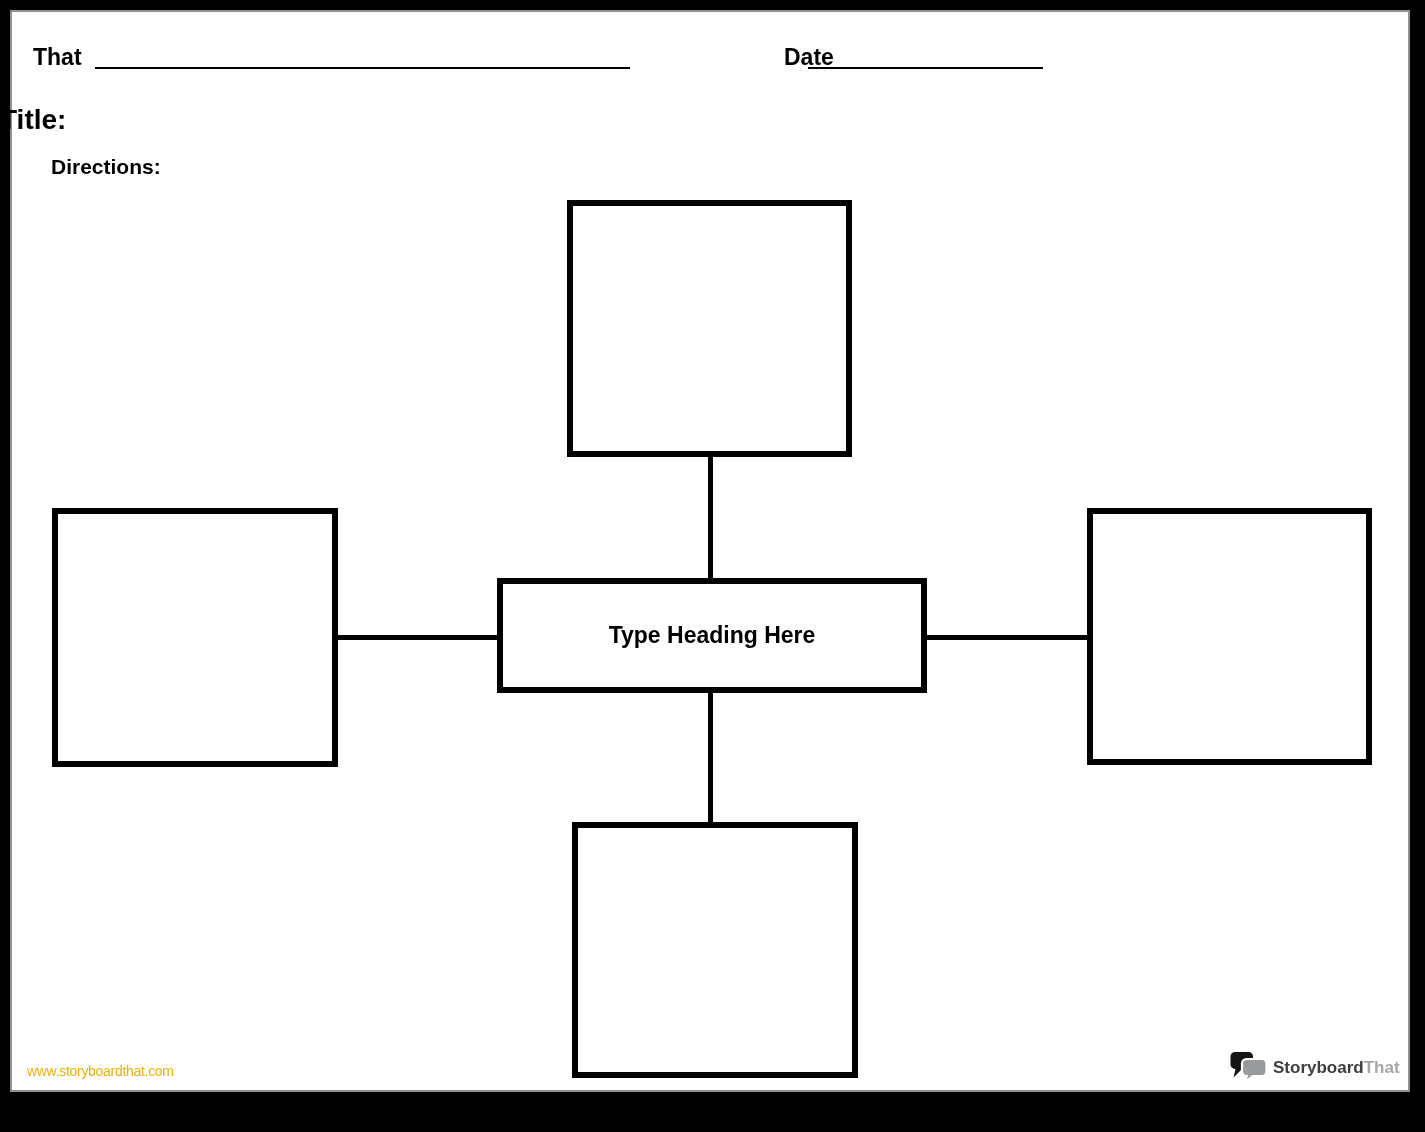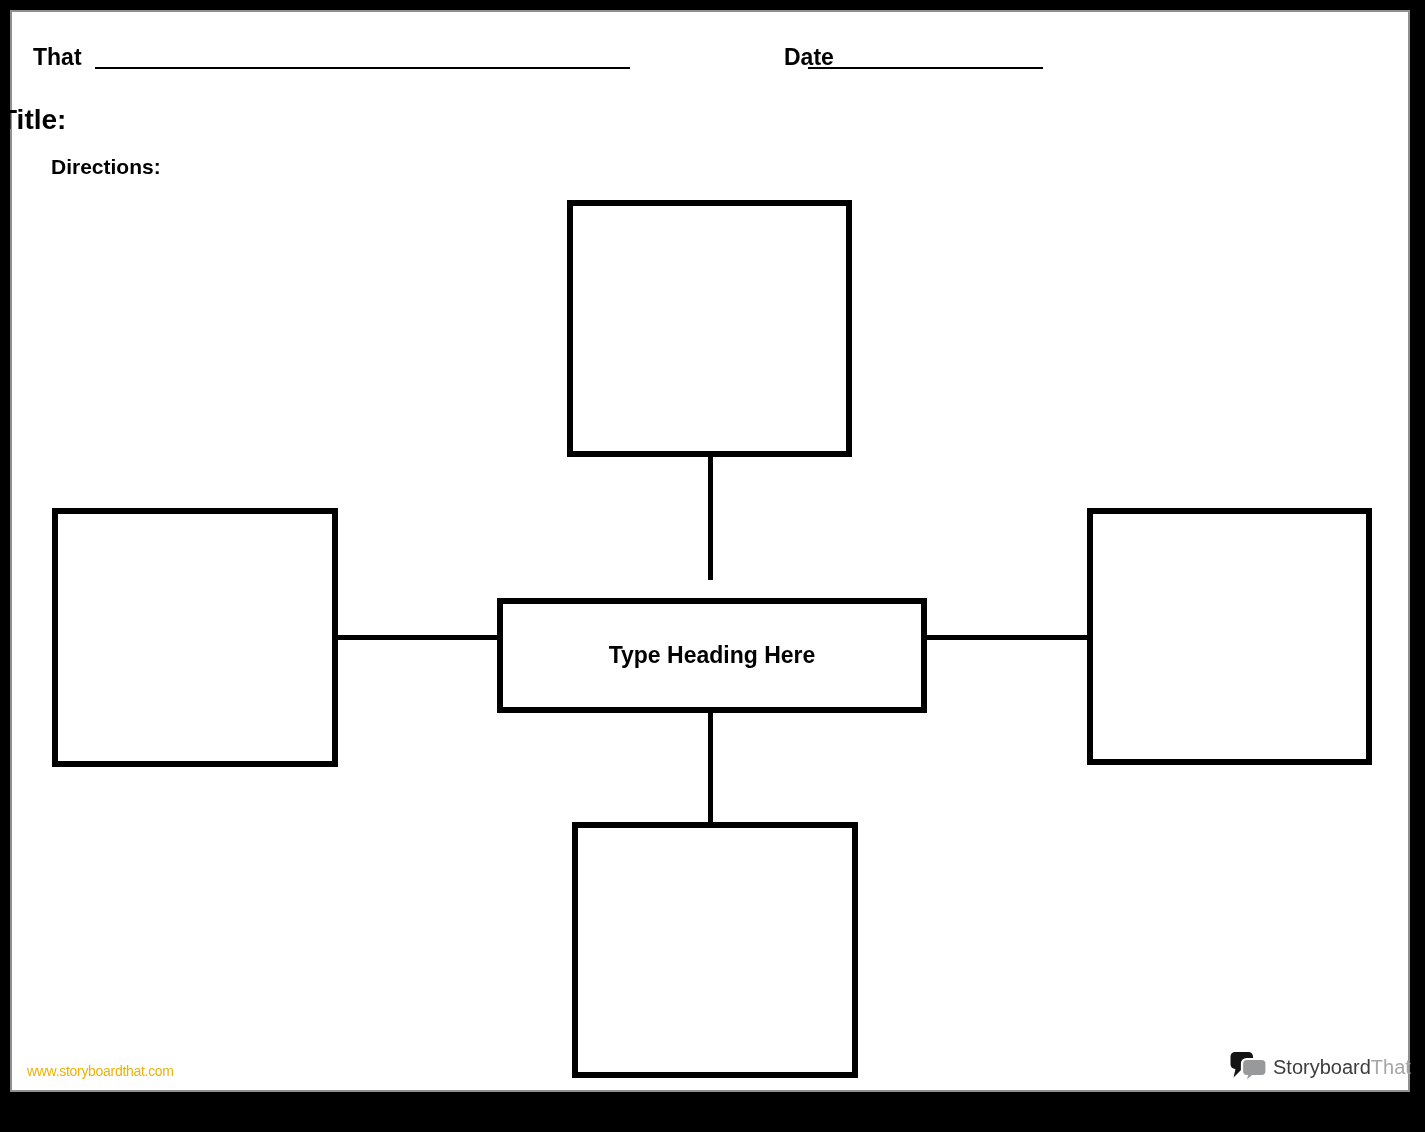--- a/index.html
+++ b/index.html
@@ -62,21 +62,20 @@
   .center-box {
     position: absolute;
     left: 497px; top: 578px; width: 430px; height: 115px;
     box-sizing: border-box;
     border: 6px solid #000000;
     background: #ffffff;
     display: flex;
     align-items: center;
     justify-content: center;
     z-index: 3;
-    margin-top: 20px;
   }
   .center-box span {
     font-size: 23px;
     font-weight: 700;
     color: #000000;
   }
   .connector {
     position: absolute;
     background: #000000;
     z-index: 2;
@@ -94,21 +93,21 @@
     letter-spacing: -0.3px;
     color: #eab308;
   }
   .brand {
     position: absolute;
     left: 1230px; top: 1051px;
     display: flex;
     align-items: center;
     gap: 5px;
   }
-  .brand-text { font-size: 20px; font-weight: 400; white-space: nowrap; }
+  .brand-text { font-size: 17px; font-weight: 700; white-space: nowrap; }
   .brand-text .dark  { color: #3d3d3d; }
   .brand-text .light { color: #a6a6a6; }
 </style>
 </head>
 <body>
 
 <div class="page">
   <div class="paper"></div>
 
   <span class="label name-label">That</span>

